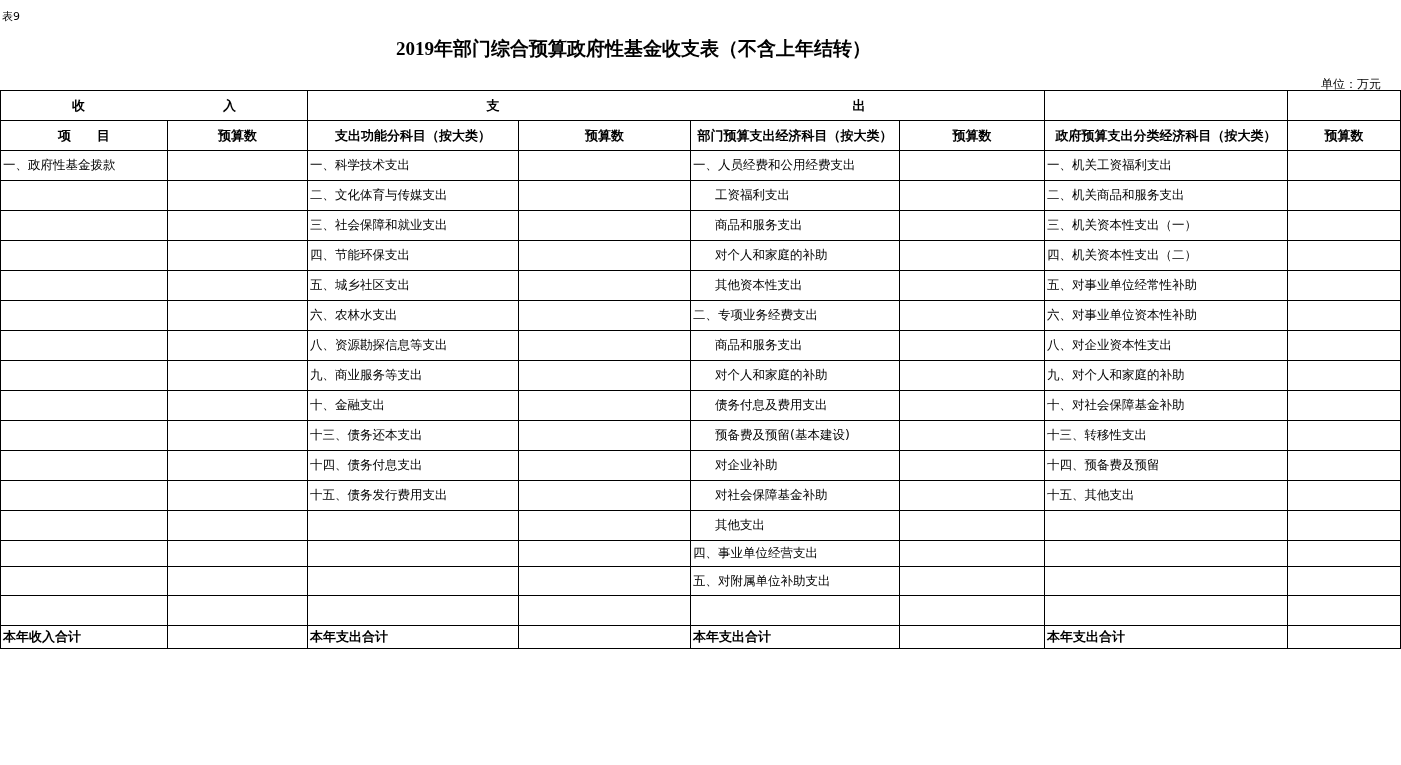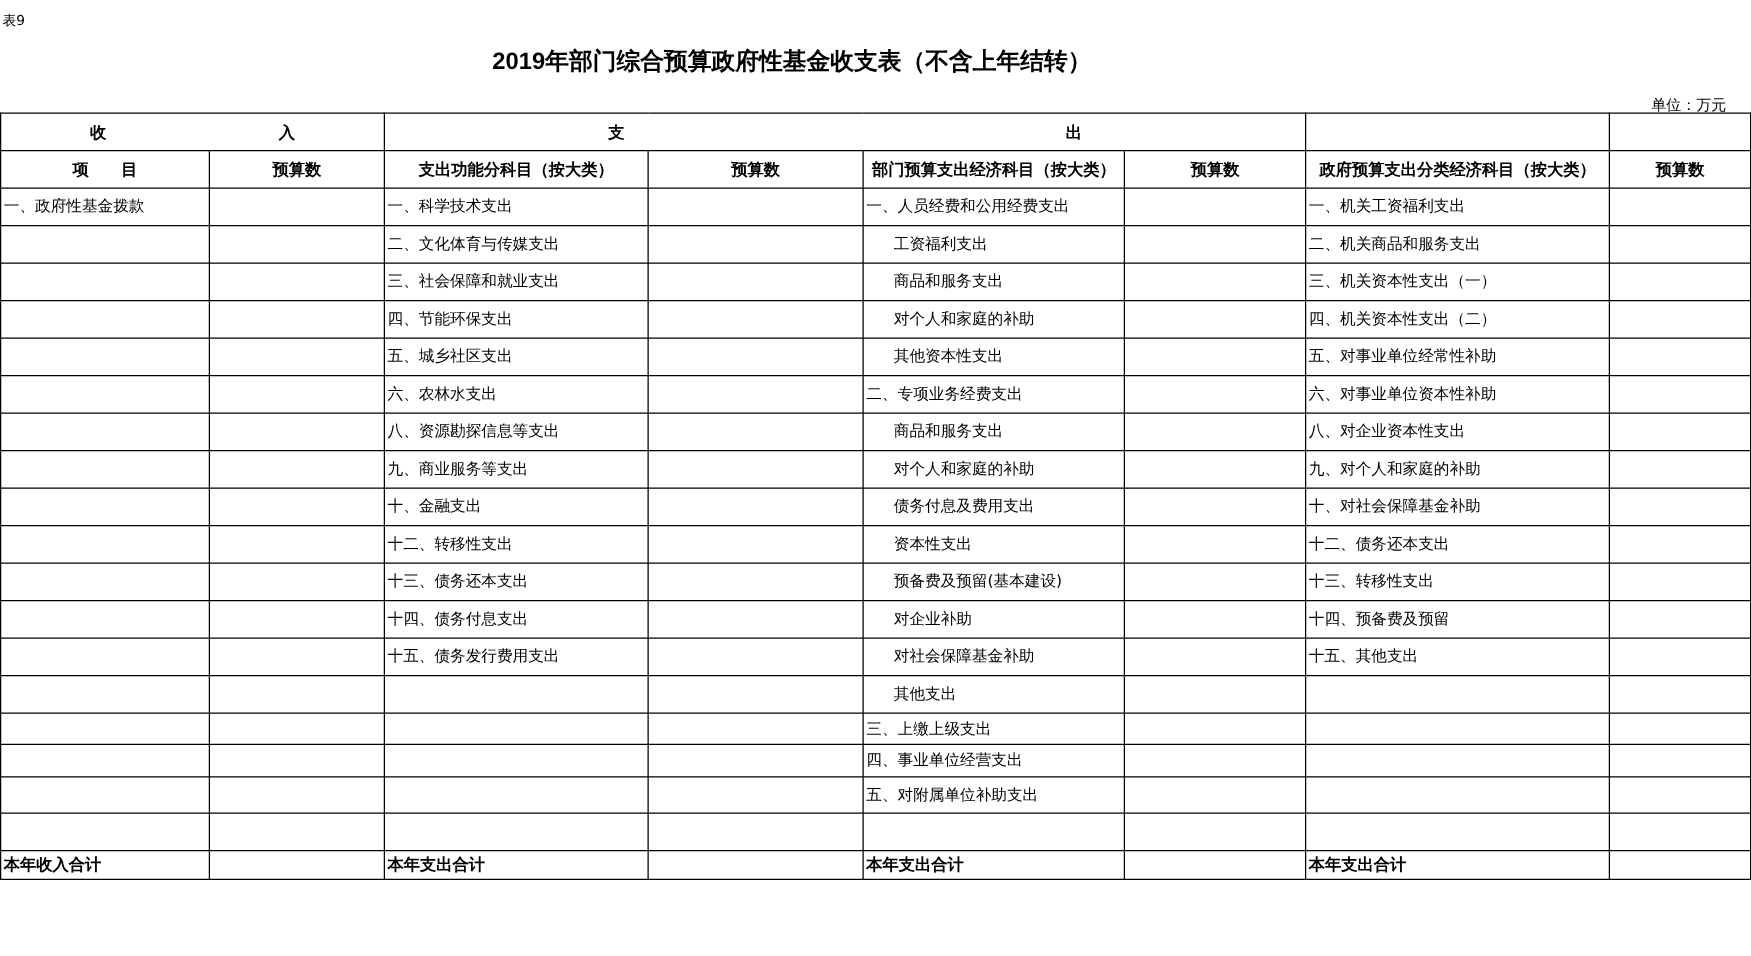--- a/index.html
+++ b/index.html
@@ -6,21 +6,21 @@
   body {
     width: 1401px; height: 765px; position: relative; overflow: hidden;
     font-family: "DejaVu Sans", "Liberation Sans", sans-serif;
     color: #000;
   }
   .table-no {
     position: absolute; left: 2px; top: 9px; font-size: 11px;
   }
   .title {
     position: absolute; left: 0; width: 1267px; top: 36px; text-align: center;
-    font-family: Liberation Sans, sans-serif;
+    font-family: Liberation Serif, serif;
     font-size: 19px; font-weight: bold;
   }
   .unit {
     position: absolute; right: 20px; top: 76px; font-size: 12px;
   }
   table.grid {
     position: absolute; left: 0; top: 90px;
     border-collapse: collapse; table-layout: fixed;
     width: 1400px;
   }
@@ -171,30 +171,20 @@
         <td>十、金融支出</td>
         <td></td>
         <td class="indent">债务付息及费用支出</td>
         <td></td>
         <td>十、对社会保障基金补助</td>
         <td></td>
       </tr>
       <tr class="r">
         <td></td>
         <td></td>
-        <td>十二、转移性支出</td>
-        <td></td>
-        <td class="indent">资本性支出</td>
-        <td></td>
-        <td>十二、债务还本支出</td>
-        <td></td>
-      </tr>
-      <tr class="r">
-        <td></td>
-        <td></td>
         <td>十三、债务还本支出</td>
         <td></td>
         <td class="indent">预备费及预留(基本建设)</td>
         <td></td>
         <td>十三、转移性支出</td>
         <td></td>
       </tr>
       <tr class="r">
         <td></td>
         <td></td>
@@ -214,30 +204,20 @@
         <td></td>
         <td>十五、其他支出</td>
         <td></td>
       </tr>
       <tr class="r">
         <td></td>
         <td></td>
         <td></td>
         <td></td>
         <td class="indent">其他支出</td>
-        <td></td>
-        <td></td>
-        <td></td>
-      </tr>
-      <tr class="s1">
-        <td></td>
-        <td></td>
-        <td></td>
-        <td></td>
-        <td>三、上缴上级支出</td>
         <td></td>
         <td></td>
         <td></td>
       </tr>
       <tr class="s2">
         <td></td>
         <td></td>
         <td></td>
         <td></td>
         <td>四、事业单位经营支出</td>

